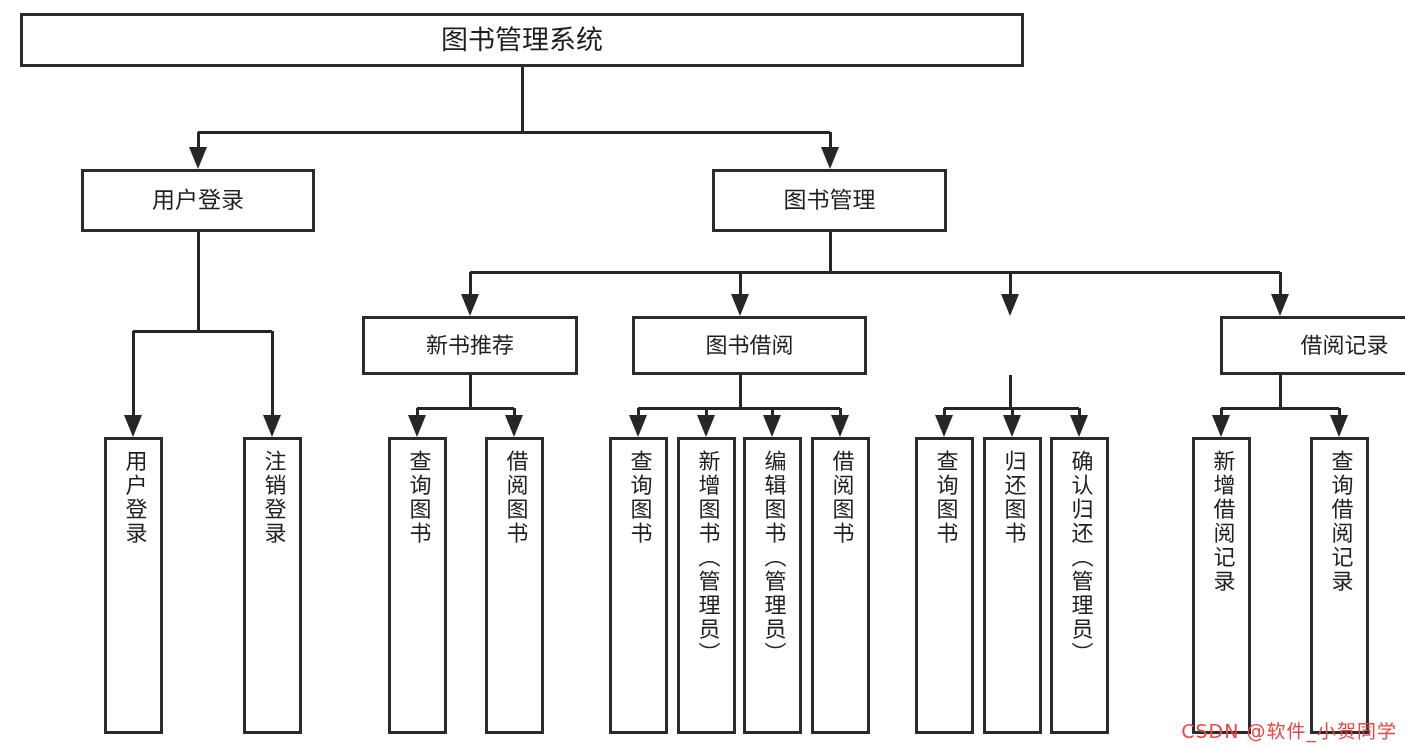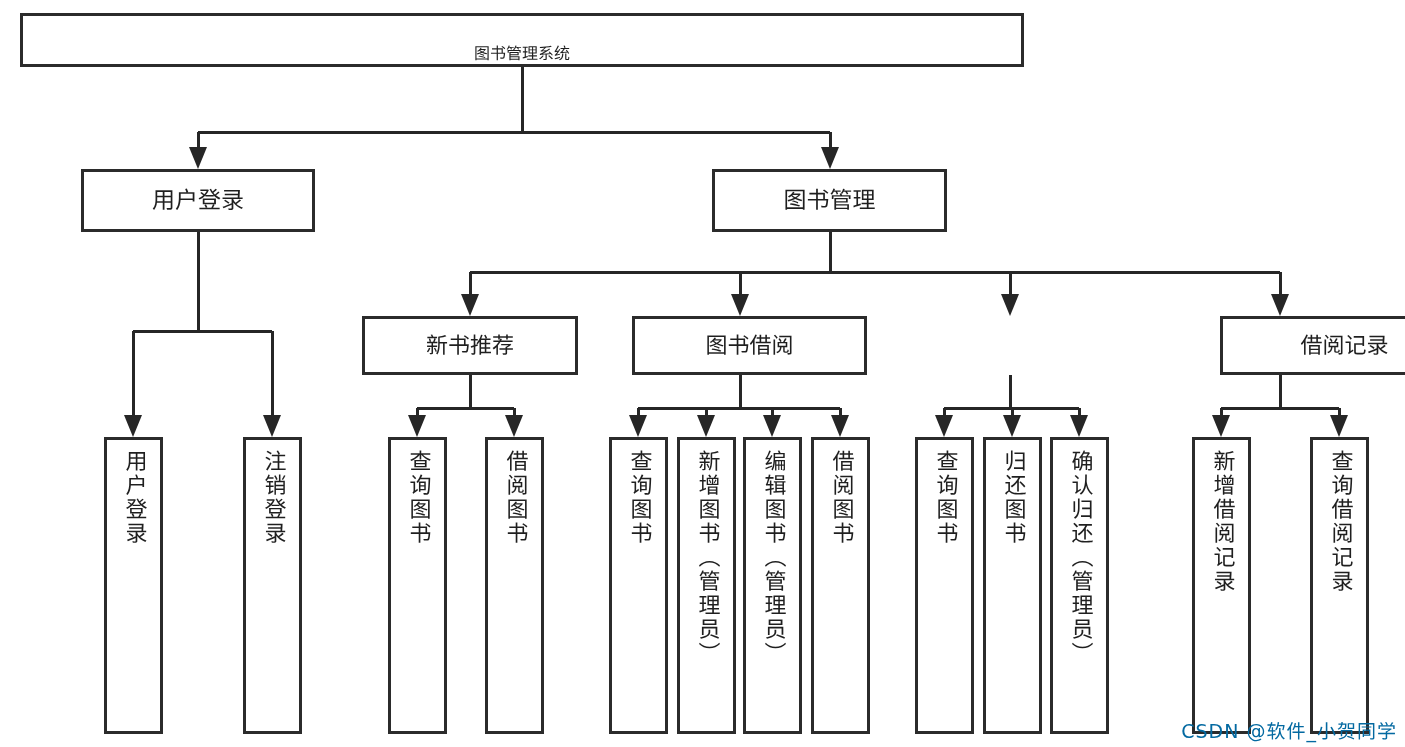--- a/index.html
+++ b/index.html
@@ -37,21 +37,21 @@
     box-sizing:border-box;
     background:#ffffff;
     border:3px solid #2b2b2b;
     display:flex;
     align-items:center;
     justify-content:center;
     text-align:center;
     color:#1f1f1f;
     line-height:1.18;
   }
-  .node.root{ font-size:16px;align-items:flex-end; }
+  .node.root{ font-size:27px; }
   .node.lvl2{ font-size:23px; }
   .node.lvl3{ font-size:22px; }
 
   
   .node.leaf{
     font-size:22px;
     padding:10px 0;
     align-items:flex-start;
     justify-content:center;
   }
@@ -62,21 +62,21 @@
     line-height:1;
     white-space:nowrap;
   }
 
   
   #watermark{
     position:absolute;
     right:8px;
     bottom:4px;
     font-size:19px;
-    color:#0369a1;
+    color:#ef4444;
     letter-spacing:1px;
     white-space:nowrap;
     user-select:none;
   }
 </style>
 </head>
 <body>
 
 <div id="canvas">
 

